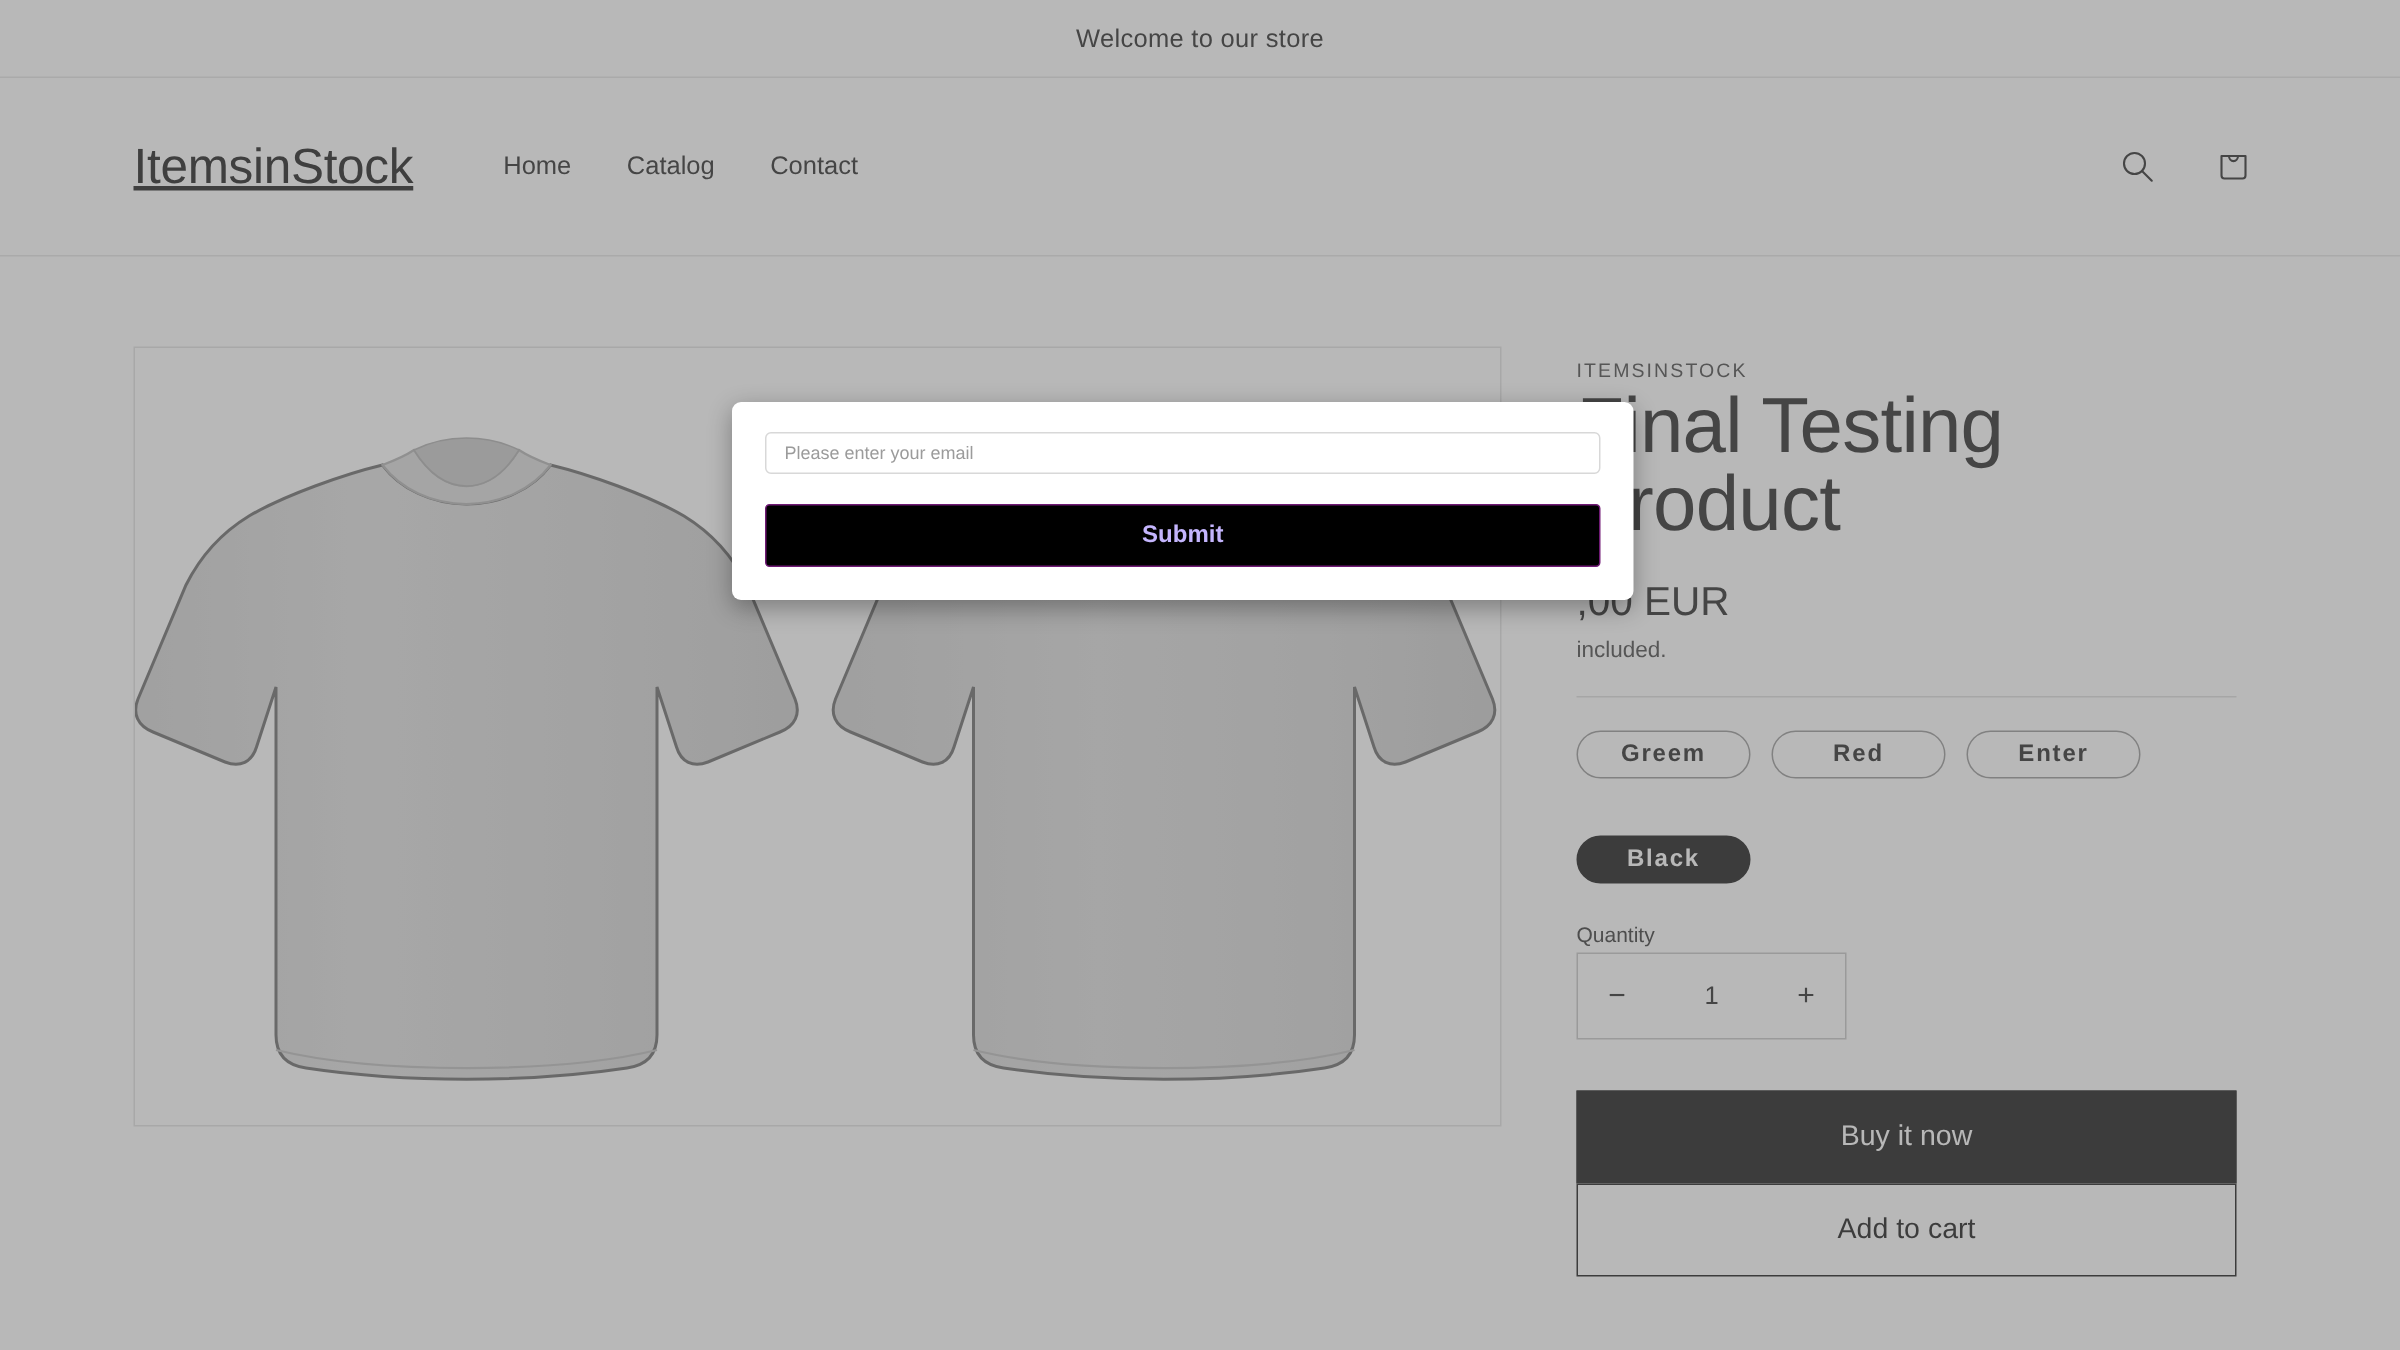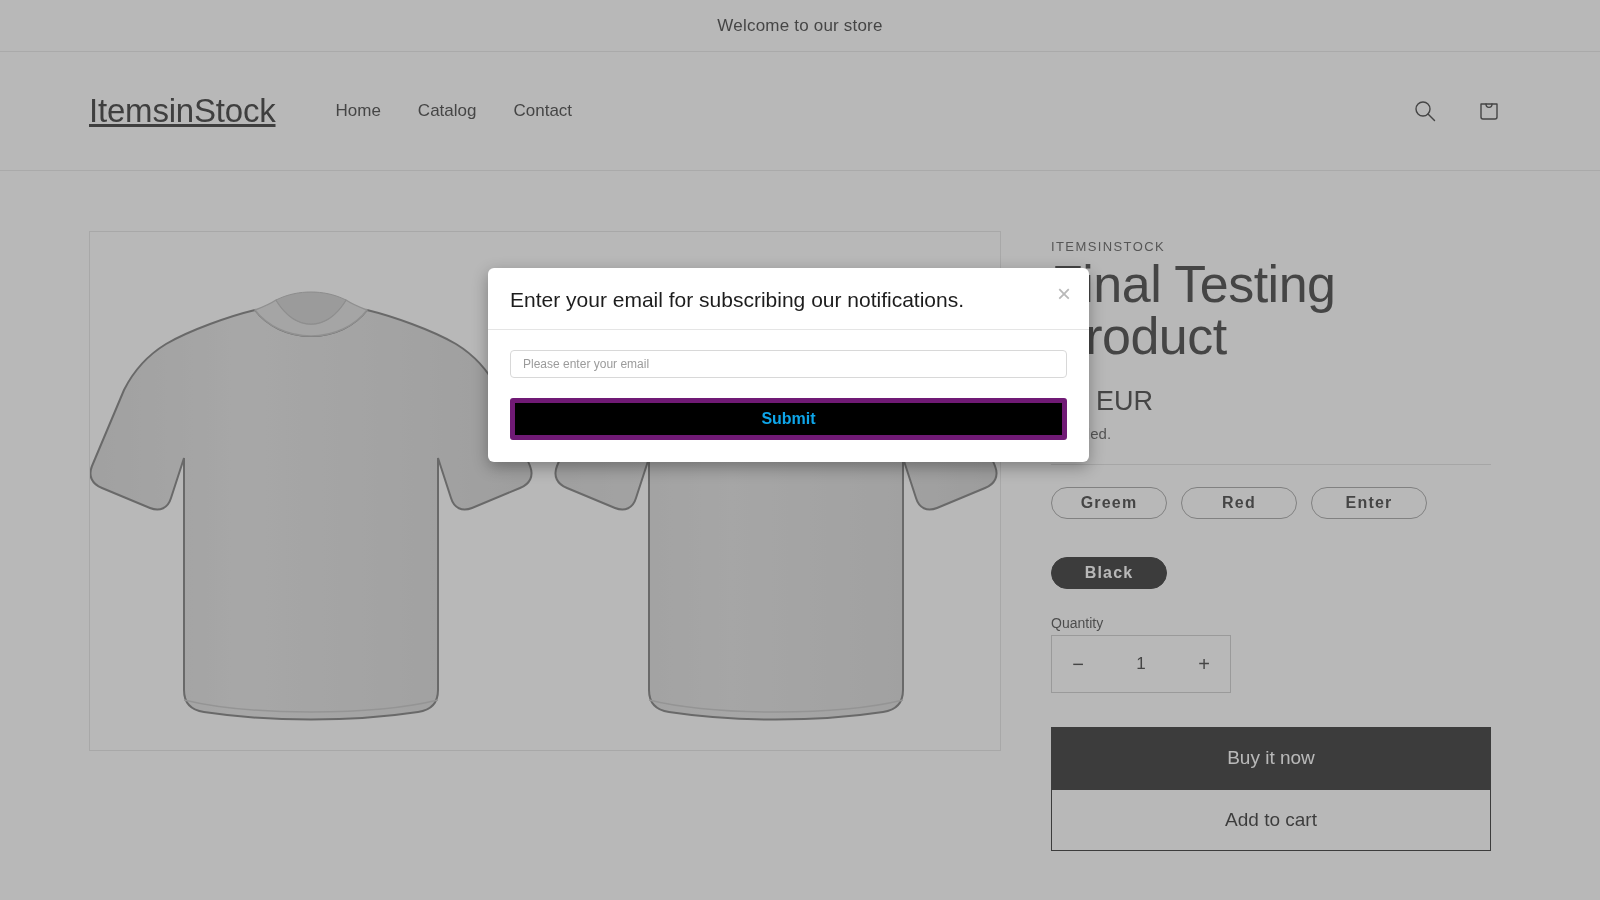--- a/index.html
+++ b/index.html
@@ -287,22 +287,22 @@
     font-family: "Liberation Sans", sans-serif;
     outline: none;
     background: #ffffff;
   }
   .email-input::placeholder { color: #9b9b9b; }
   .submit-btn {
     width: 100%;
     height: 42px;
     margin-top: 20px;
     background: #000000;
-    color: #0ea5e9;
-    border: 5px solid #701a75;
+    color: #c4b5fd;
+    border: 1px solid #701a75;
     border-radius: 3px;
     font-size: 16px;
     font-weight: 700;
     cursor: pointer;
     font-family: "Liberation Sans", sans-serif;
   }
 </style>
 </head>
 <body>
 
@@ -395,21 +395,17 @@
 
       <button class="cta buy">Buy it now</button>
       <button class="cta add">Add to cart</button>
     </div>
   </div>
 </div>
 
 <div id="overlay"></div>
 
 <div class="modal">
-  <div class="modal-header">
-    <div class="modal-title">Enter your email for subscribing our notifications.</div>
-    <button class="modal-close">×</button>
-  </div>
   <div class="modal-body">
     <input class="email-input" type="text" placeholder="Please enter your email" style="">
     <button class="submit-btn">Submit</button>
   </div>
 </div>
 
 </body></html>

